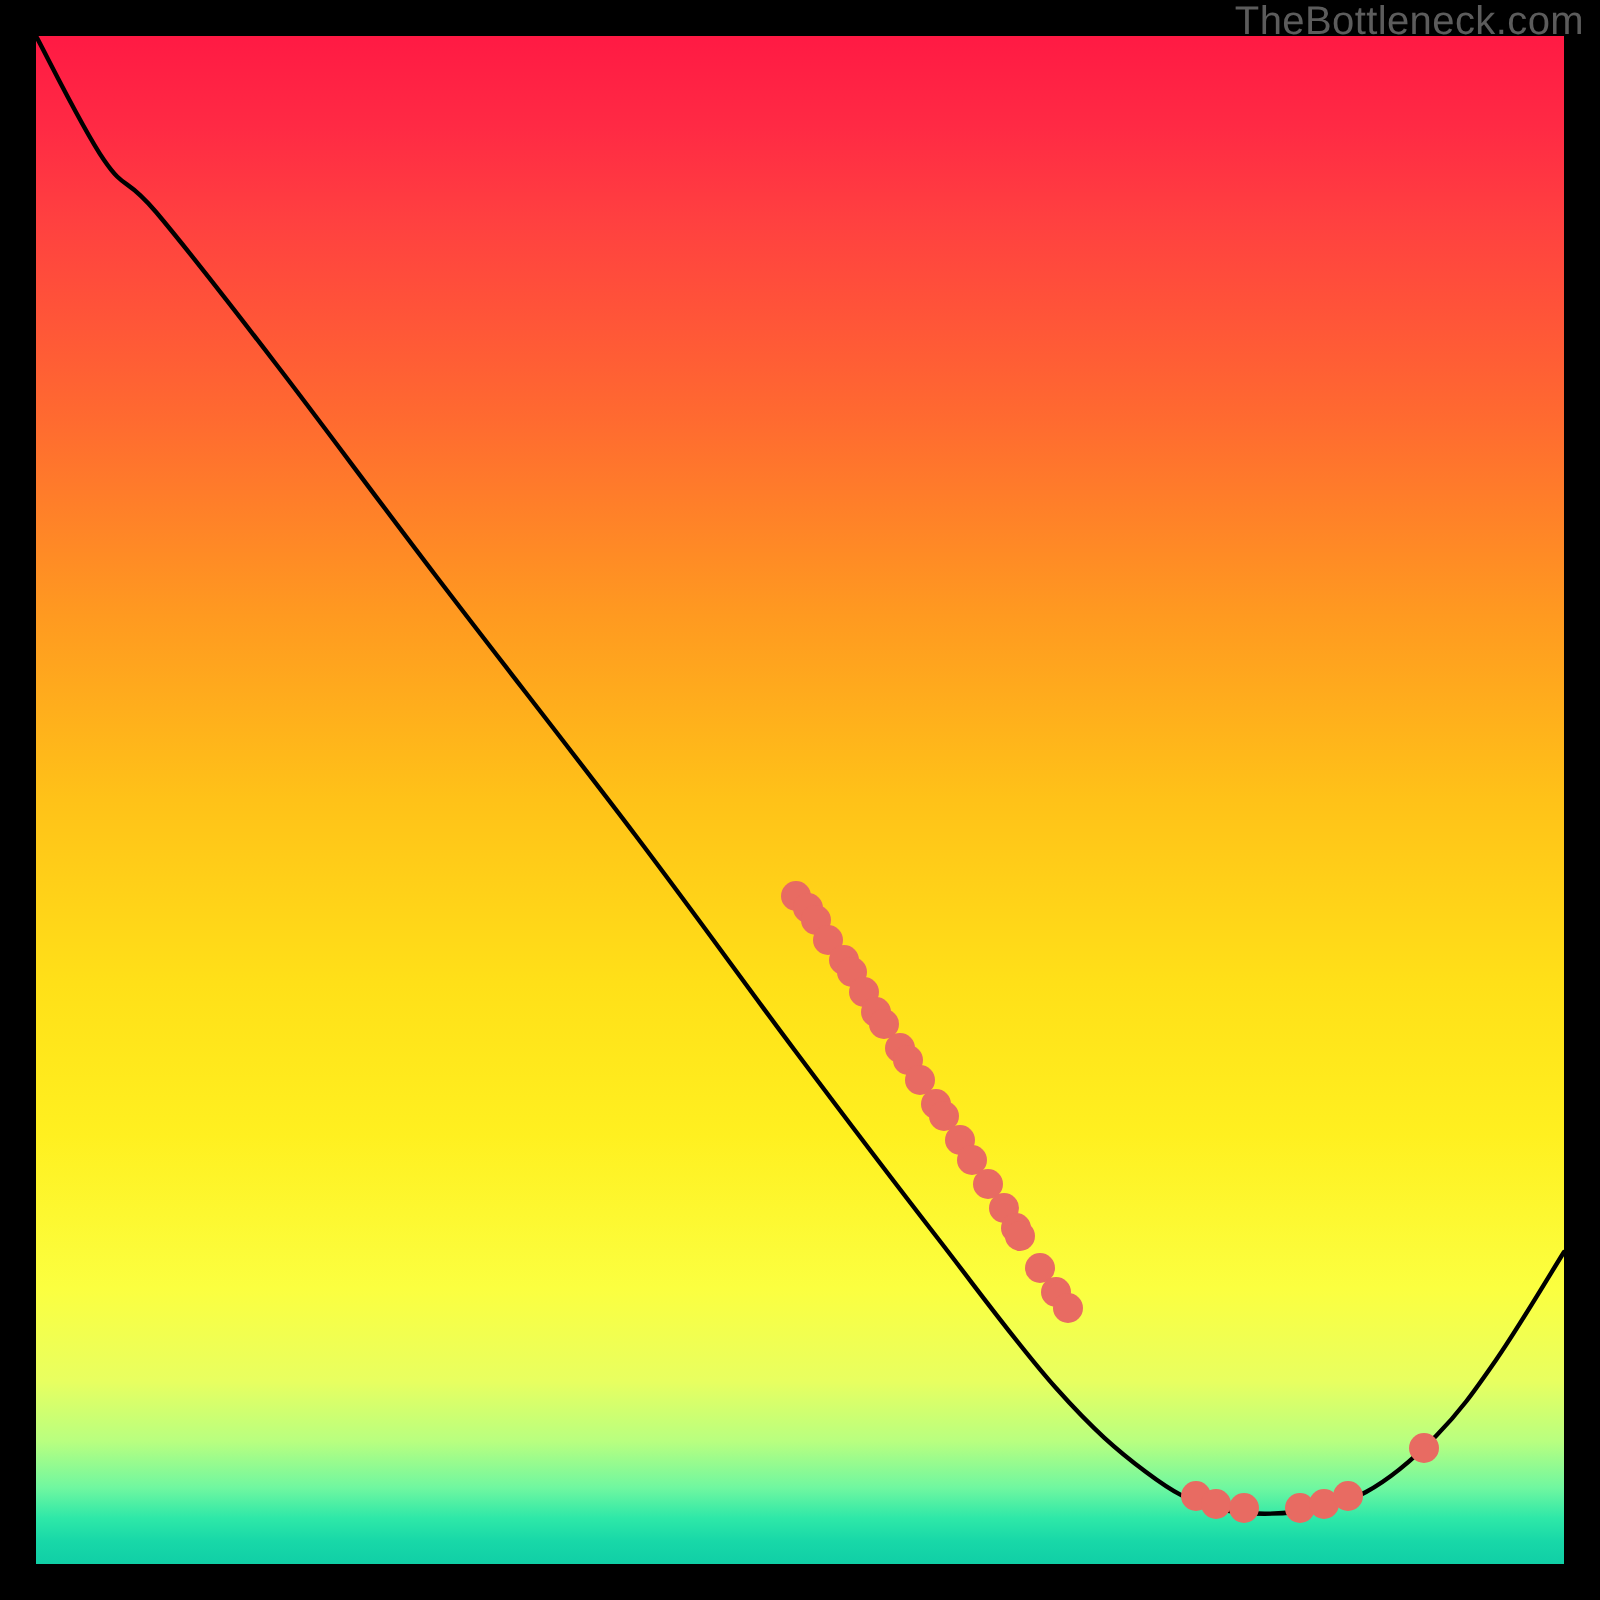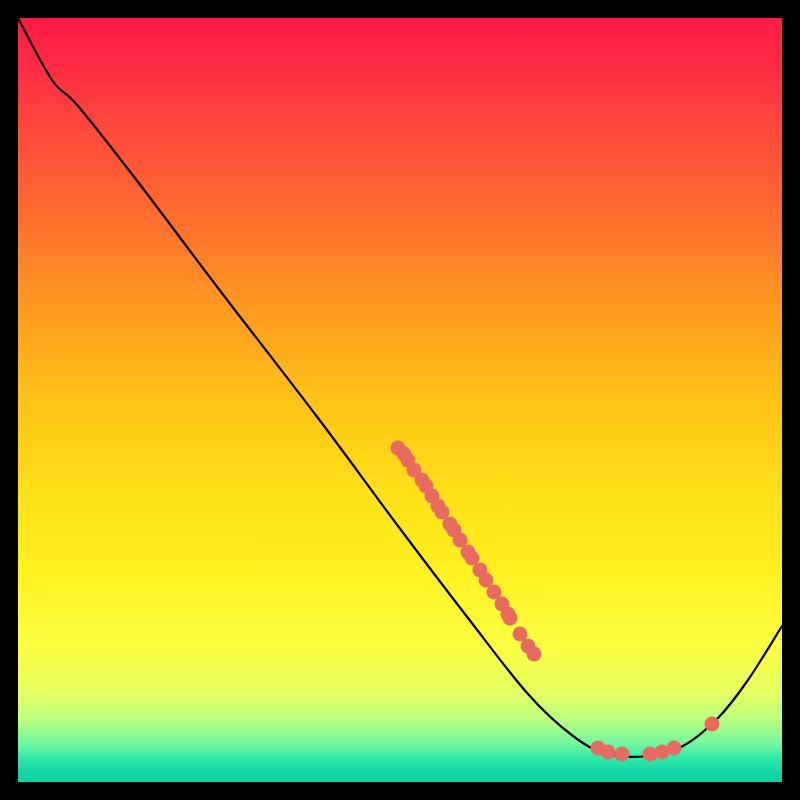--- a/index.html
+++ b/index.html
@@ -112,13 +112,14 @@
           <circle cx="590" cy="734" r="7.5" class="pt" fill="#e86b62"></circle>
           <circle cx="604" cy="736" r="7.5" class="pt" fill="#e86b62"></circle>
           <circle cx="632" cy="736" r="7.5" class="pt" fill="#e86b62"></circle>
           <circle cx="644" cy="734" r="7.5" class="pt" fill="#e86b62"></circle>
           <circle cx="656" cy="730" r="7.5" class="pt" fill="#e86b62"></circle>
           <circle cx="694" cy="706" r="7.5" class="pt" fill="#e86b62"></circle>
         </g>
     </svg>
   </div>
 
+  <div class="watermark">TheBottleneck.com</div>
 </div>
 
 </body></html>

